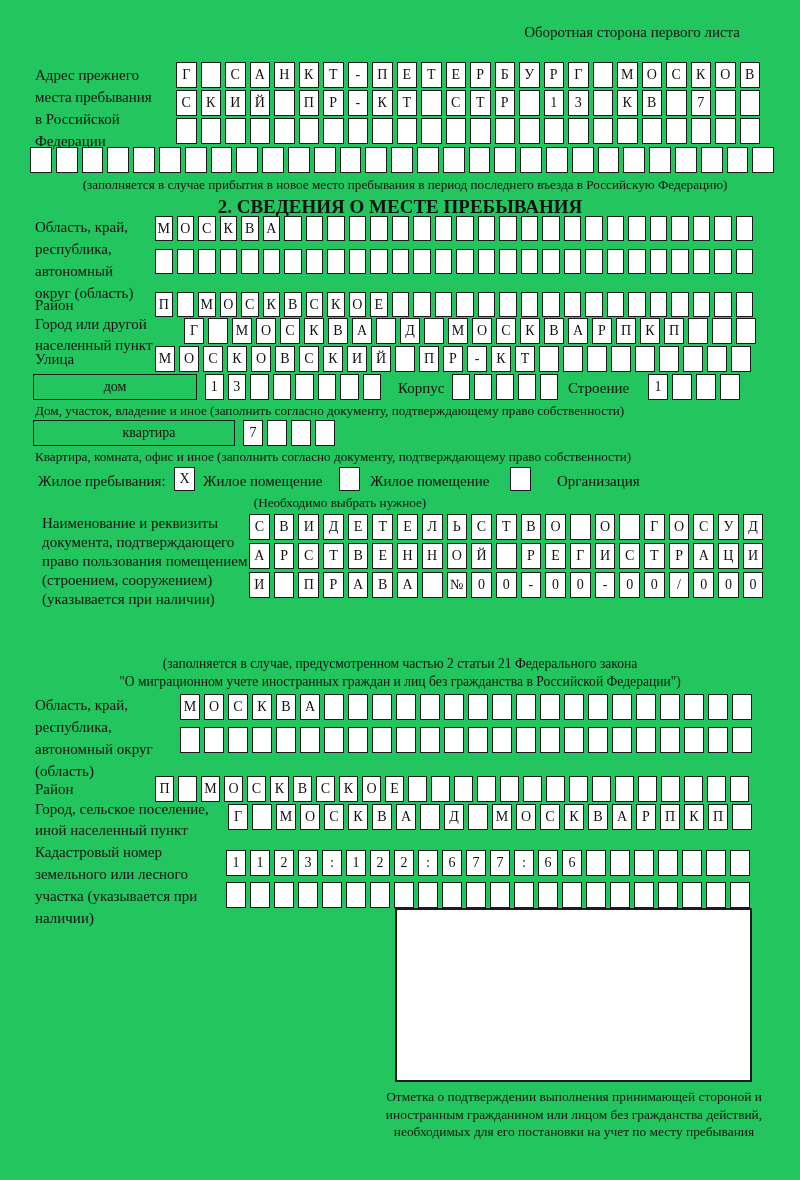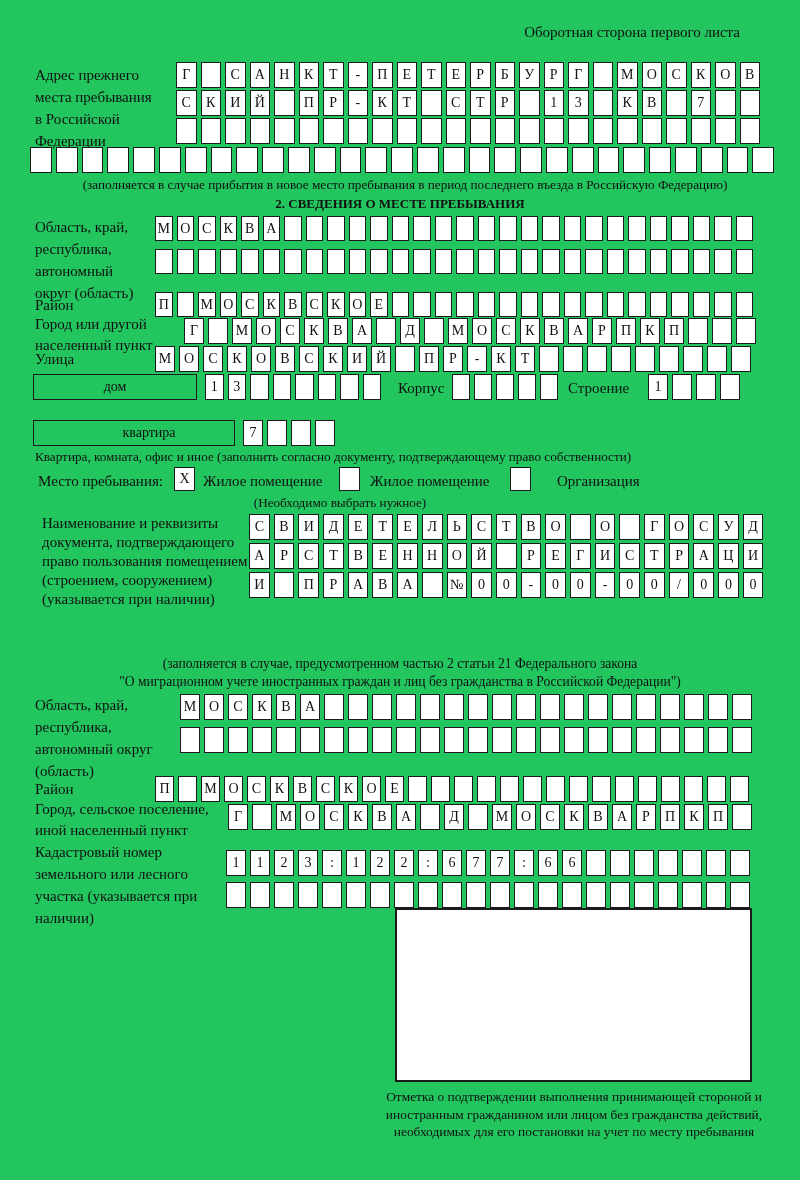--- a/index.html
+++ b/index.html
@@ -7,21 +7,21 @@
         font-family:"Liberation Serif", serif;color:#111;overflow:hidden;}
   .label{position:absolute;font-size:15px;line-height:22px;}
   .grid{position:absolute;display:flex;gap:4px;}
   .cell{width:var(--w,20px);height:var(--h,26px);border:1.6px solid #1b1b1b;
         box-sizing:border-box;display:flex;align-items:center;justify-content:center;
         font-size:14px;background:#fff;flex:none;}
   .widebox{position:absolute;border:1.6px solid #1b1b1b;box-sizing:border-box;
         height:26px;display:flex;align-items:center;justify-content:center;font-size:14px;text-align:right;}
   .note{position:absolute;font-size:13.2px;line-height:17px;}
   .center{left:0;right:0;text-align:center;}
-  .title{position:absolute;font-weight:bold;font-size:13px;}
+  .title{position:absolute;font-weight:bold;font-size:19px;}
   .bigbox{position:absolute;border:2px solid #1b1b1b;box-sizing:border-box;background:#fff;}
   .hdrnote{position:absolute;font-size:15px;}
 </style>
 </head>
 <body>
 
 <div class="page">
 
   <div class="hdrnote" style="top:24px;right:60px;">Оборотная сторона первого листа</div>
 
@@ -309,31 +309,32 @@
       <div class="cell"></div>
       <div class="cell"></div>
     </div>
   <div class="label" style="left:568px;top:377px;">Строение</div>
   <div class="grid" style="left:648px;top:374px;--w:20px;">
       <div class="cell">1</div>
       <div class="cell"></div>
       <div class="cell"></div>
       <div class="cell"></div>
     </div>
+  <div class="note" style="left:35px;top:402px;">Дом, участок, владение и иное (заполнить согласно документу, подтверждающему право собственности)</div>
 
   <div class="widebox" style="left:33px;top:420px;width:202px;padding-left:30px;">квартира</div>
   <div class="grid" style="left:243px;top:420px;--w:20px;">
       <div class="cell">7</div>
       <div class="cell"></div>
       <div class="cell"></div>
       <div class="cell"></div>
     </div>
   <div class="note" style="left:35px;top:448px;">Квартира, комната, офис и иное (заполнить согласно документу, подтверждающему право собственности)</div>
 
-  <div class="label" style="left:38px;top:470px;">Место пребывания:</div>
+  <div class="label" style="left:38px;top:470px;">Жилое пребывания:</div>
   <div class="grid" style="left:174px;top:467px;--w:21px;--h:24px;">
       <div class="cell">X</div>
     </div>
   <div class="label" style="left:203px;top:470px;">Жилое помещение</div>
   <div class="grid" style="left:339px;top:467px;--w:21px;--h:24px;">
       <div class="cell"></div>
     </div>
   <div class="label" style="left:370px;top:470px;">Жилое помещение</div>
   <div class="grid" style="left:510px;top:467px;--w:21px;--h:24px;">
       <div class="cell"></div>

